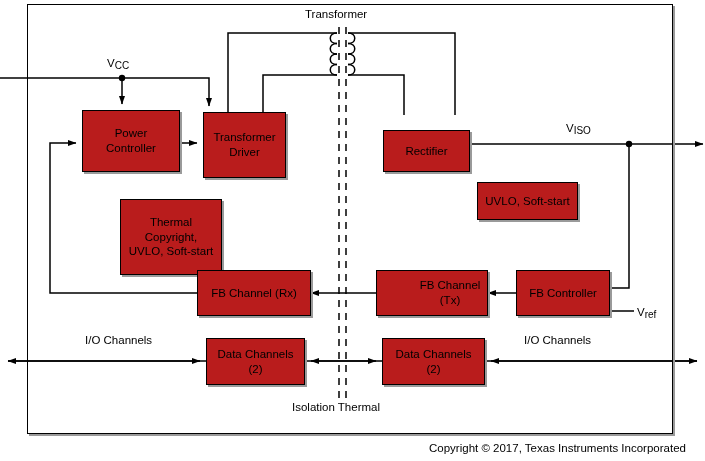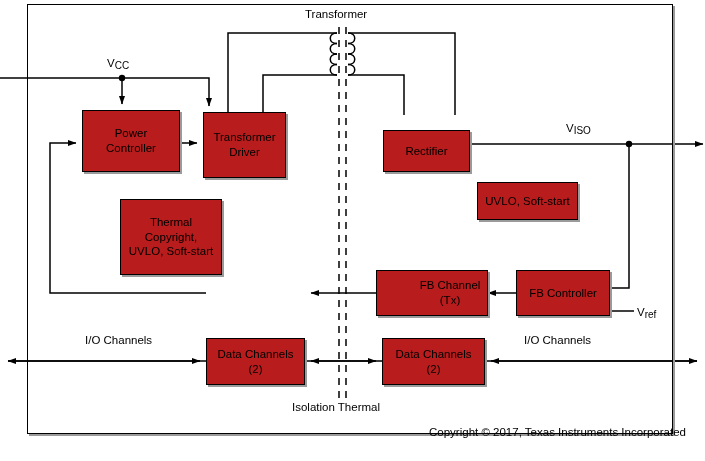--- a/index.html
+++ b/index.html
@@ -167,20 +167,23 @@
   </div>
 
   <div class="blk" style="left:383px; top:115px; width:87px; height:42px;margin-top:15px;">
     <span>Rectifier</span>
   </div>
 
   <div class="blk" style="left:477px; top:182px; width:101px; height:38px;">
     <span>UVLO, Soft-start</span>
   </div>
 
+  <div class="blk" style="left:197px; top:270px; width:114px; height:46px;">
+    <span>FB Channel (Rx)</span>
+  </div>
 
   <div class="blk" style="left:376px; top:270px; width:112px; height:46px;padding-left:36px;">
     <span>FB Channel (Tx)</span>
   </div>
 
   <div class="blk" style="left:516px; top:270px; width:94px; height:46px;text-align:right;">
     <span>FB Controller</span>
   </div>
 
   <div class="blk" style="left:206px; top:338px; width:99px; height:47px;">
@@ -218,17 +221,17 @@
   </div>
 
   <div class="lbl" style="left:524px; top:334px;">
     <span>I/O Channels</span>
   </div>
 
   <div class="lbl" style="left:292px; top:401px;">
     <span>Isolation Thermal</span>
   </div>
 
-  <div class="copyright" style="left:429px; top:426px;">
+  <div class="copyright" style="left:429px; top:442px;">
     <span>Copyright © 2017, Texas Instruments Incorporated</span>
   </div>
 
 </div>
 
 </body></html>

